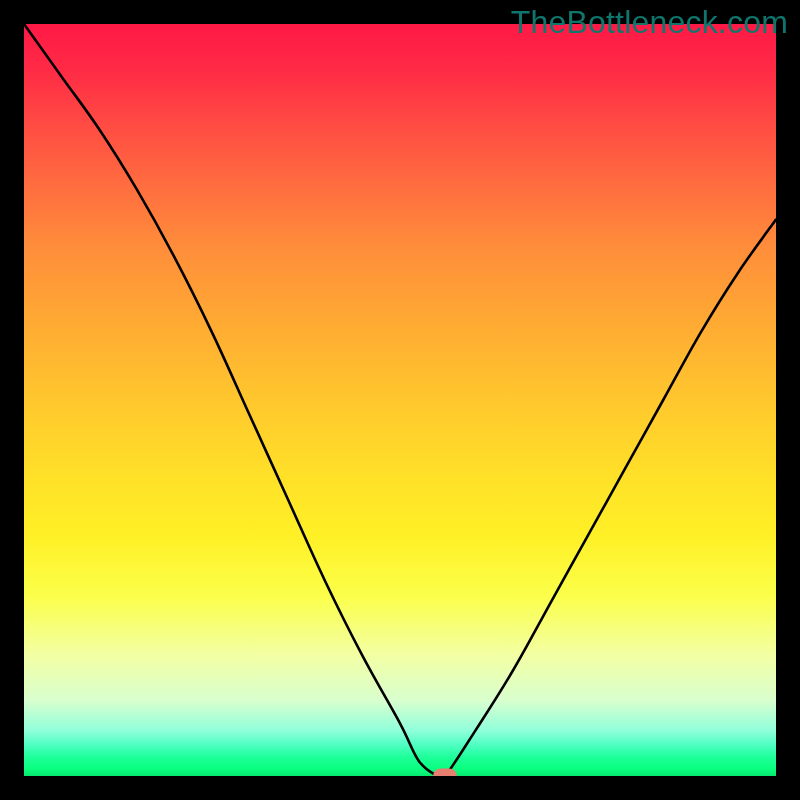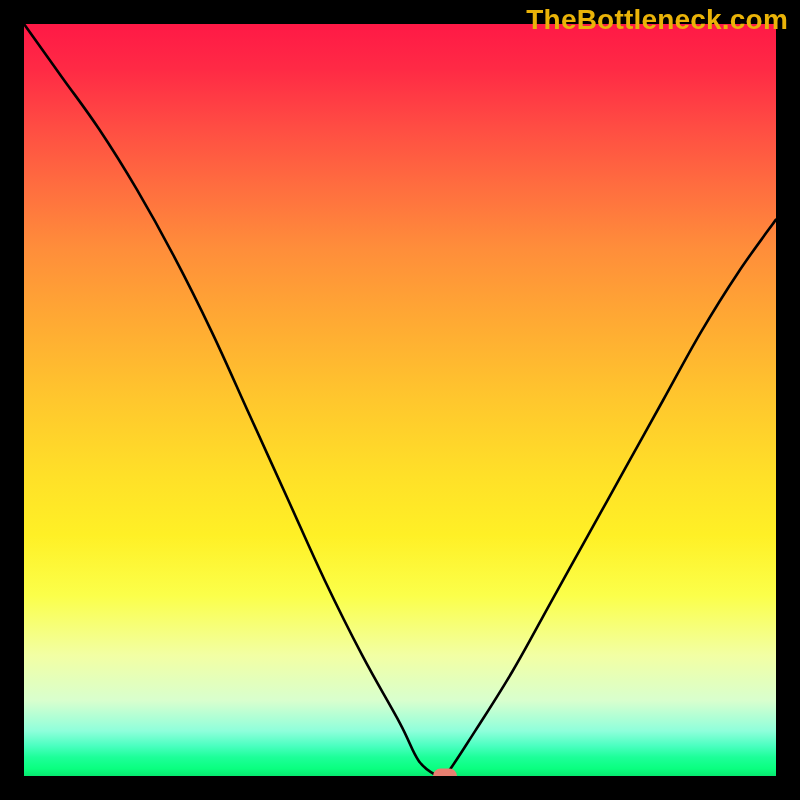--- a/index.html
+++ b/index.html
@@ -14,23 +14,23 @@
   .frame {
     position: relative;
     width: 800px;
     height: 800px;
     background: #000;
   }
   .attribution {
     position: absolute;
     top: 4px;
     right: 12px;
-    color: #eab308;
-    font-size: 28px;
-    font-weight: 700;
+    color: #0f766e;
+    font-size: 32px;
+    font-weight: 400;
     letter-spacing: 0.2px;
     z-index: 10;
   }
   .plot-area {
     position: absolute;
     left: 24px;
     top: 24px;
     width: 752px;
     height: 752px;
     overflow: hidden;

